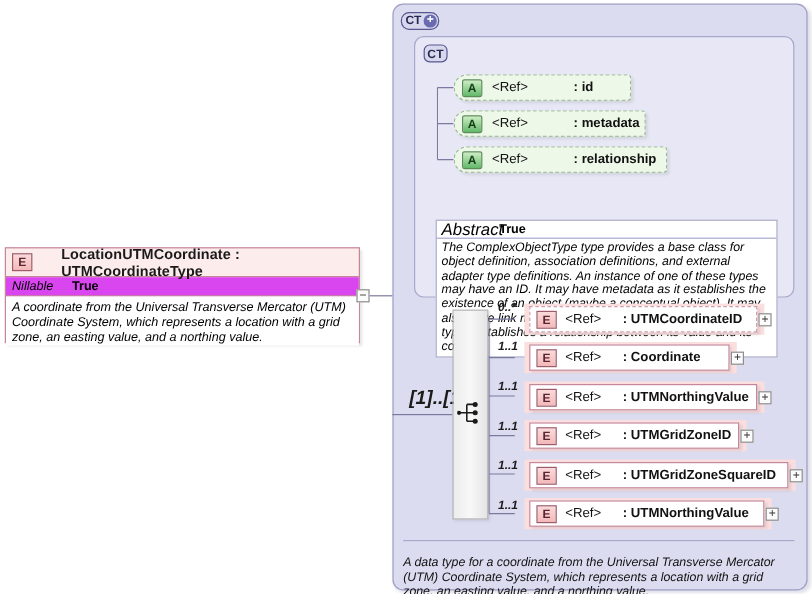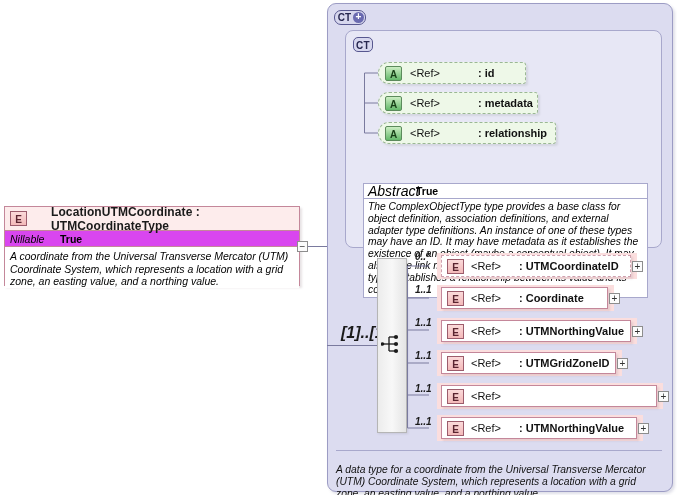--- a/index.html
+++ b/index.html
@@ -475,20 +475,21 @@
   <span class="ref">&lt;Ref&gt;</span>
   <span class="nm">: UTMGridZoneID</span>
 </div>
 <div class="expander" style="left:617px; top:358px;">+</div>
 
 <div class="card" style="left:415px; top:383px;">1..1</div>
 <div class="el-shadow" style="left:437px; top:383px; width:226px; height:26px;"></div>
 <div class="el-row" style="left:441px; top:385px; width:216px;">
   <span class="ico ico-e">E</span>
   <span class="ref">&lt;Ref&gt;</span>
+  <span class="nm">: UTMGridZoneSquareID</span>
 </div>
 <div class="expander" style="left:658px; top:391px;">+</div>
 
 <div class="card" style="left:415px; top:416px;">1..1</div>
 <div class="el-shadow" style="left:437px; top:415px; width:206px; height:26px;"></div>
 <div class="el-row" style="left:441px; top:417px; width:196px;">
   <span class="ico ico-e">E</span>
   <span class="ref">&lt;Ref&gt;</span>
   <span class="nm">: UTMNorthingValue</span>
 </div>

